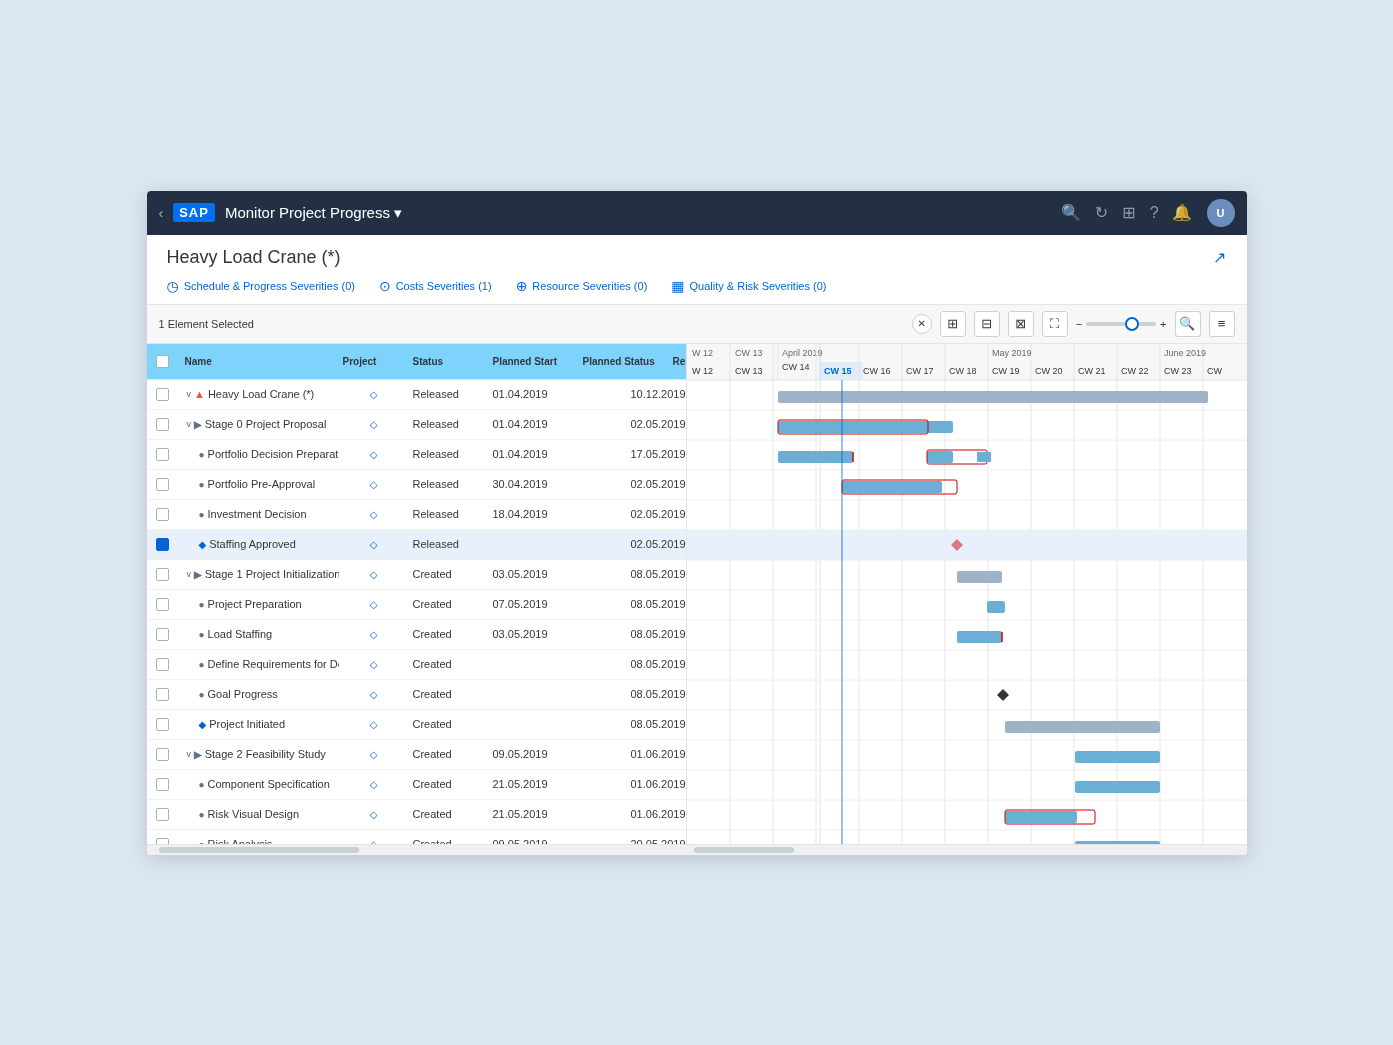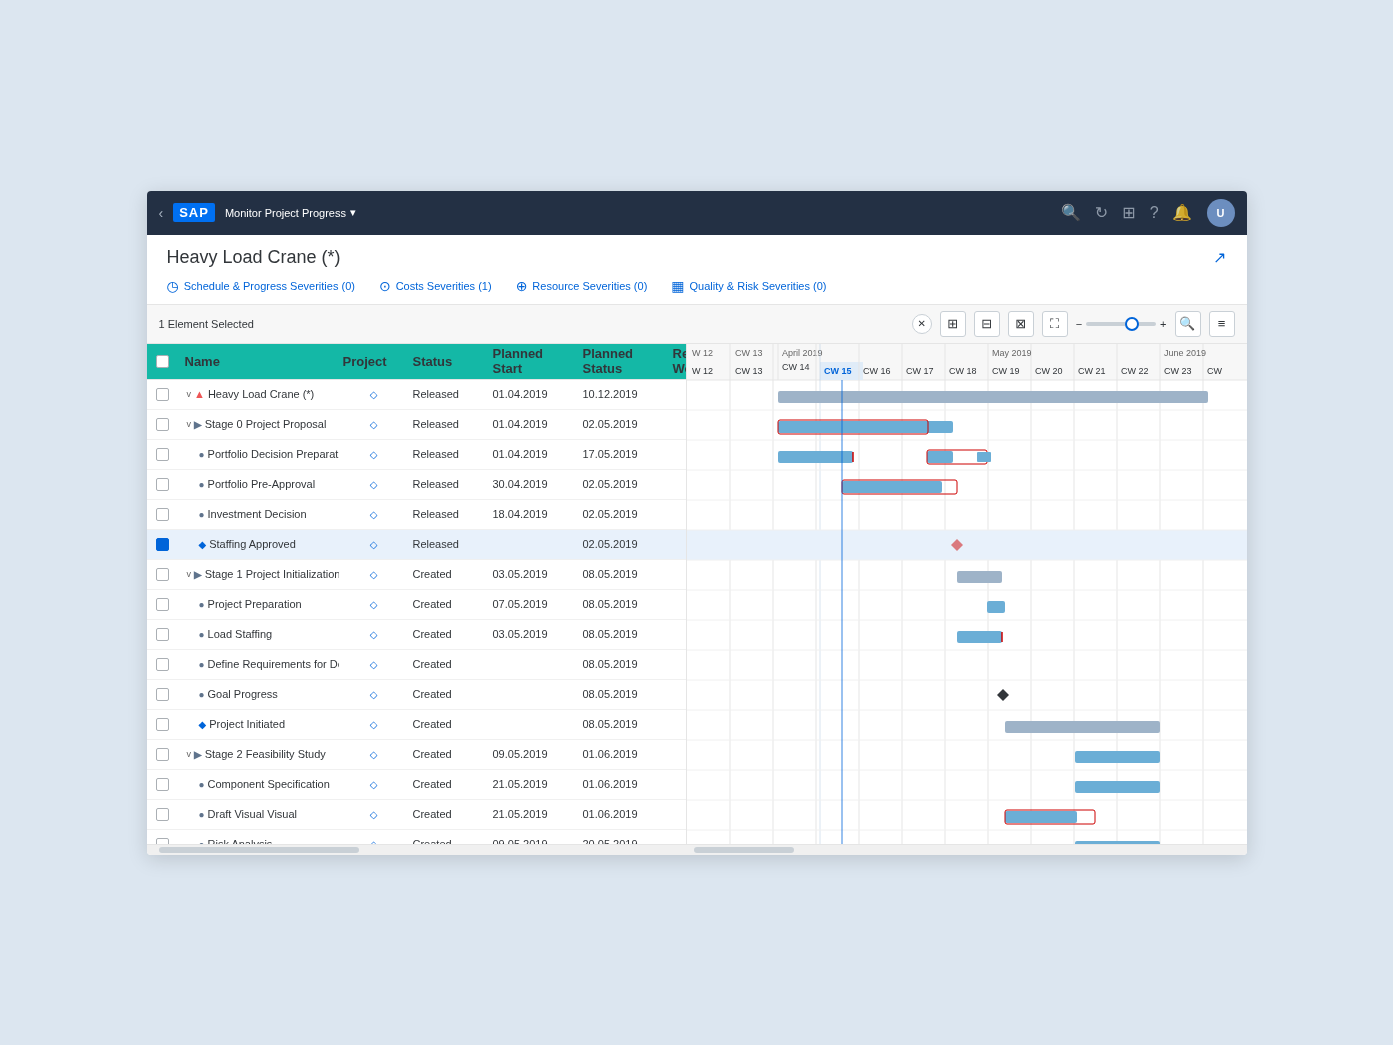--- a/index.html
+++ b/index.html
@@ -46,21 +46,21 @@
       background: #0070f2;
       color: #fff;
       font-weight: 700;
       font-size: 13px;
       padding: 2px 6px;
       border-radius: 2px;
       letter-spacing: 1px;
     }
     .nav-title {
       color: #fff;
-      font-size: 11px;
+      font-size: 15px;
       display: flex;
       align-items: center;
       gap: 4px;
     }
     .top-nav-right {
       display: flex;
       align-items: center;
       gap: 14px;
       color: #a9b4c2;
       font-size: 16px;
@@ -186,23 +186,23 @@
       width: 540px;
       flex-shrink: 0;
       border-right: 1px solid #e5e5e5;
       overflow-y: auto;
       overflow-x: auto;
     }
     .table-header {
       display: flex;
       align-items: center;
       height: 36px;
-      background: #14b8a6;
+      background: #7dd3fc;
       border-bottom: 1px solid #e5e5e5;
-      font-size: 13px;
+      font-size: 10px;
       font-weight: 600;
       color: #32363a;
       position: sticky;
       top: 0;
       z-index: 5;
     }
     .th-check {
       width: 32px;
       flex-shrink: 0;
       display: flex;
@@ -240,21 +240,21 @@
       padding: 0 4px;
       display: flex;
       align-items: center;
       gap: 3px;
       overflow: hidden;
       white-space: nowrap;
     }
     .td-severity { width: 70px; flex-shrink: 0; padding: 0 4px; text-align: center; }
     .td-status { width: 80px; flex-shrink: 0; padding: 0 4px; color: #32363a; }
     .td-planned-start { width: 90px; flex-shrink: 0; padding: 0 4px; }
-    .td-planned-finish { width: 90px; flex-shrink: 0; padding: 0 4px; }
+    .td-planned-finish { width: 90px; flex-shrink: 0; padding: 0 4px; margin-left: 48px; }
     .td-remaining { width: 90px; flex-shrink: 0; padding: 0 4px; text-align: right; }
     .row-indent-1 { padding-left: 8px; }
     .row-indent-2 { padding-left: 20px; }
     .diamond-icon { color: #0064d9; font-size: 10px; }
     .chevron { font-size: 9px; color: #666; cursor: pointer; }
     .checkbox-el {
       width: 13px;
       height: 13px;
       border: 1px solid #aaafb4;
       border-radius: 2px;
@@ -596,21 +596,21 @@
           <div class="td-planned-finish">01.06.2019</div>
           <div class="td-remaining">23.00 Tags</div>
         </div>
 
         <div class="table-row">
           <div class="td-check">
               <div class="checkbox-el"></div>
             </div>
           <div class="td-name row-indent-2">
             <span style="color:#5f738c;font-size:10px;">●</span>
-            <span>Draft Visual Visual</span>
+            <span>Risk Visual Design</span>
           </div>
           <div class="td-severity"><span class="diamond-icon">◇</span></div>
           <div class="td-status">Created</div>
           <div class="td-planned-start">21.05.2019</div>
           <div class="td-planned-finish">01.06.2019</div>
           <div class="td-remaining">15.00 Tags</div>
         </div>
 
         <div class="table-row">
           <div class="td-check">

